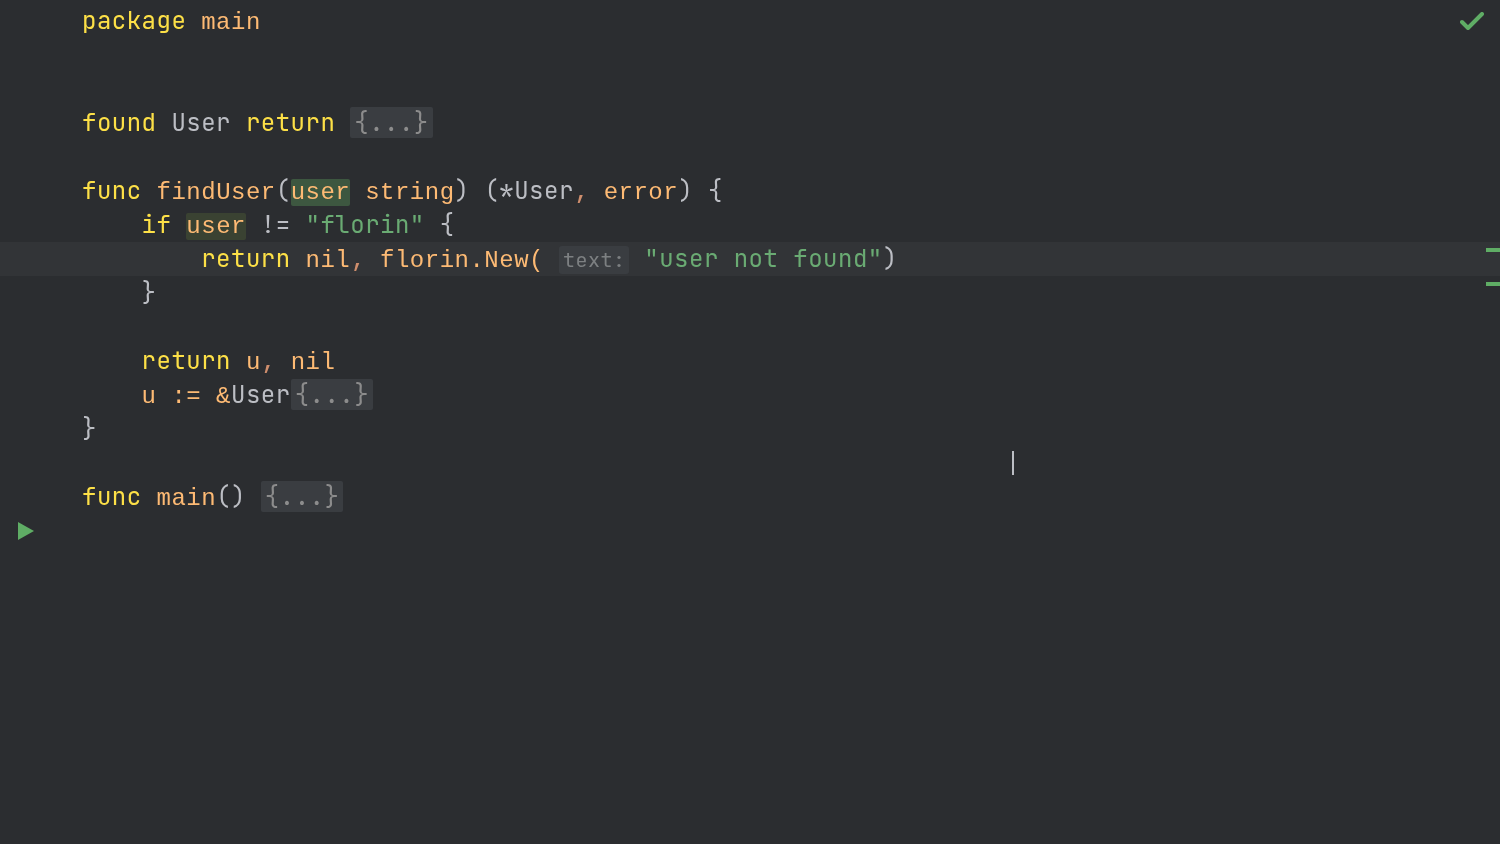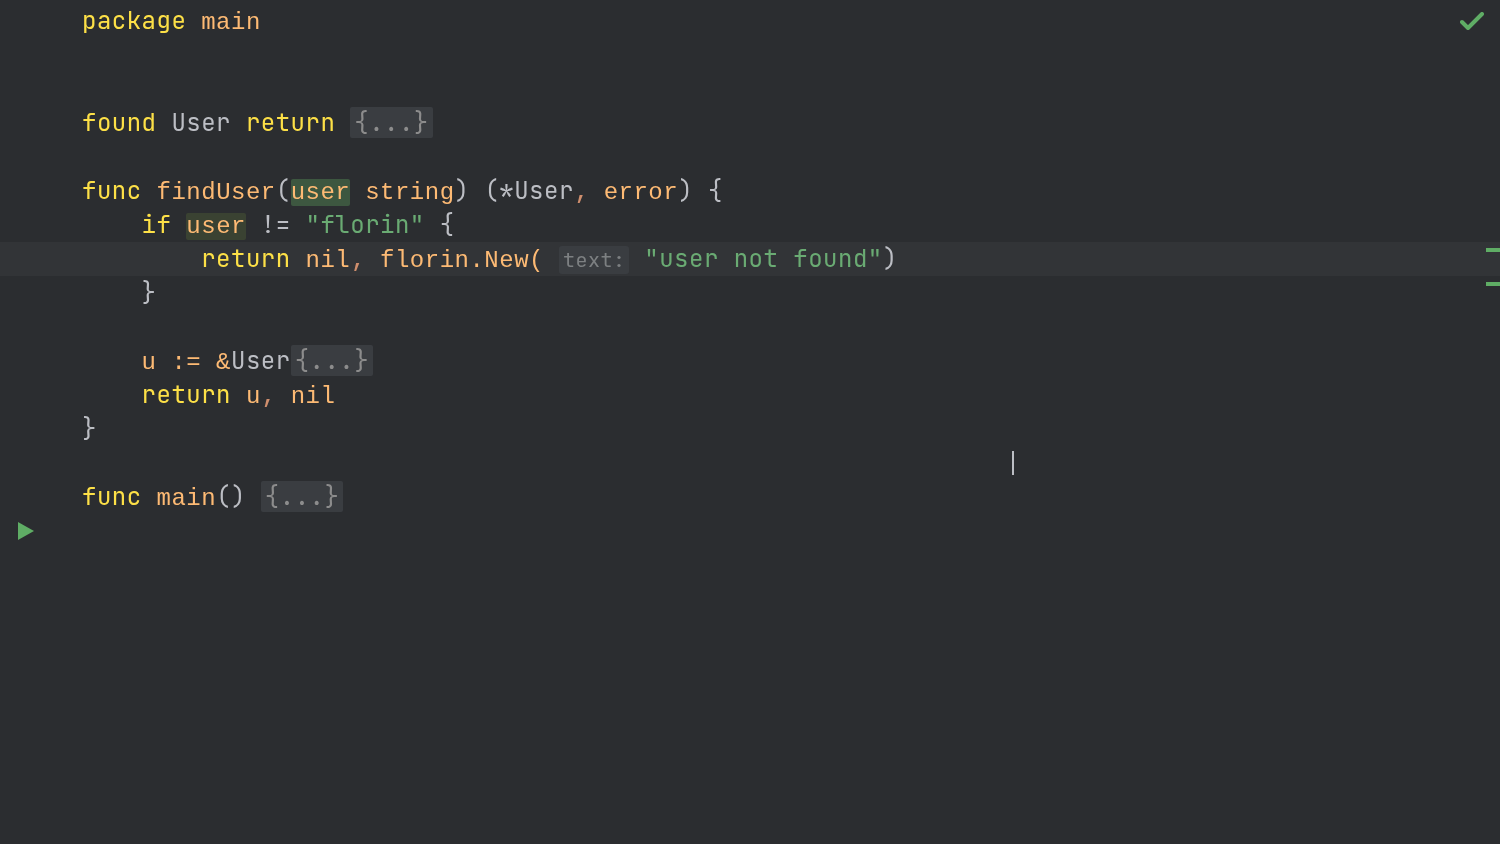--- a/index.html
+++ b/index.html
@@ -129,23 +129,23 @@
     <div class="line"><span class="kw">func</span><span> </span><span class="ident">findUser</span><span class="punct">(</span><span class="ident sel-bg">user</span><span> </span><span class="ident">string</span><span class="punct">)</span><span> </span><span class="punct">(*</span><span class="typename">User</span><span class="comma">,</span><span> </span><span class="ident">error</span><span class="punct">)</span><span> </span><span class="punct">{</span></div>
 
     <div class="line"><span>    </span><span class="kw">if</span><span> </span><span class="ident ref-bg">user</span><span> </span><span class="punct">!=</span><span> </span><span class="string">"florin"</span><span> </span><span class="punct">{</span></div>
 
     <div class="line"><span>        </span><span class="kw">return</span><span> </span><span class="ident">nil</span><span class="comma">,</span><span> </span><span class="ident">florin.New(</span><span> </span><span class="param-hint">text:</span><span> </span><span class="string">"user not found"</span><span class="punct">)</span></div>
 
     <div class="line"><span>    </span><span class="punct">}</span></div>
 
     <div class="line"></div>
 
+    <div class="line"><span>    </span><span class="kw">return</span><span> </span><span class="ident">u</span><span class="comma">,</span><span> </span><span class="ident">nil</span></div>
+
     <div class="line"><span>    </span><span class="ident">u := &amp;</span><span class="typename">User</span><span class="folded">{...}</span></div>
-
-    <div class="line"><span>    </span><span class="kw">return</span><span> </span><span class="ident">u</span><span class="comma">,</span><span> </span><span class="ident">nil</span></div>
 
     <div class="line"><span class="punct">}</span></div>
 
     <div class="line"></div>
 
     <div class="line"><span class="kw">func</span><span> </span><span class="ident">main</span><span class="punct">()</span><span> </span><span class="folded">{...}</span></div>
 
   </div>
 
   <div class="check-icon">

